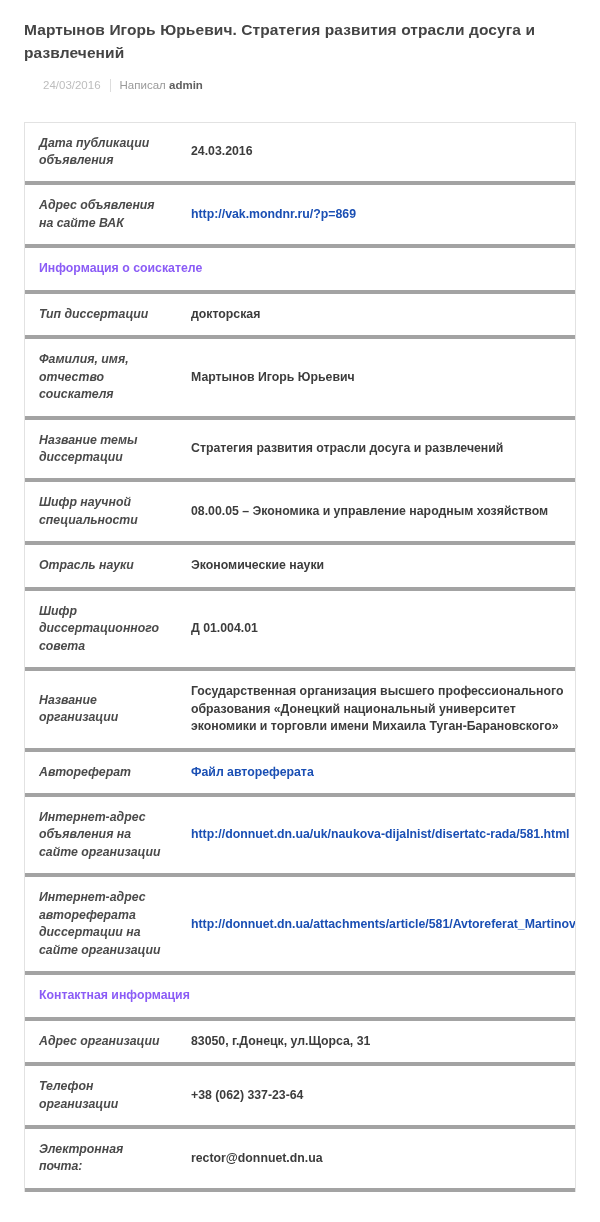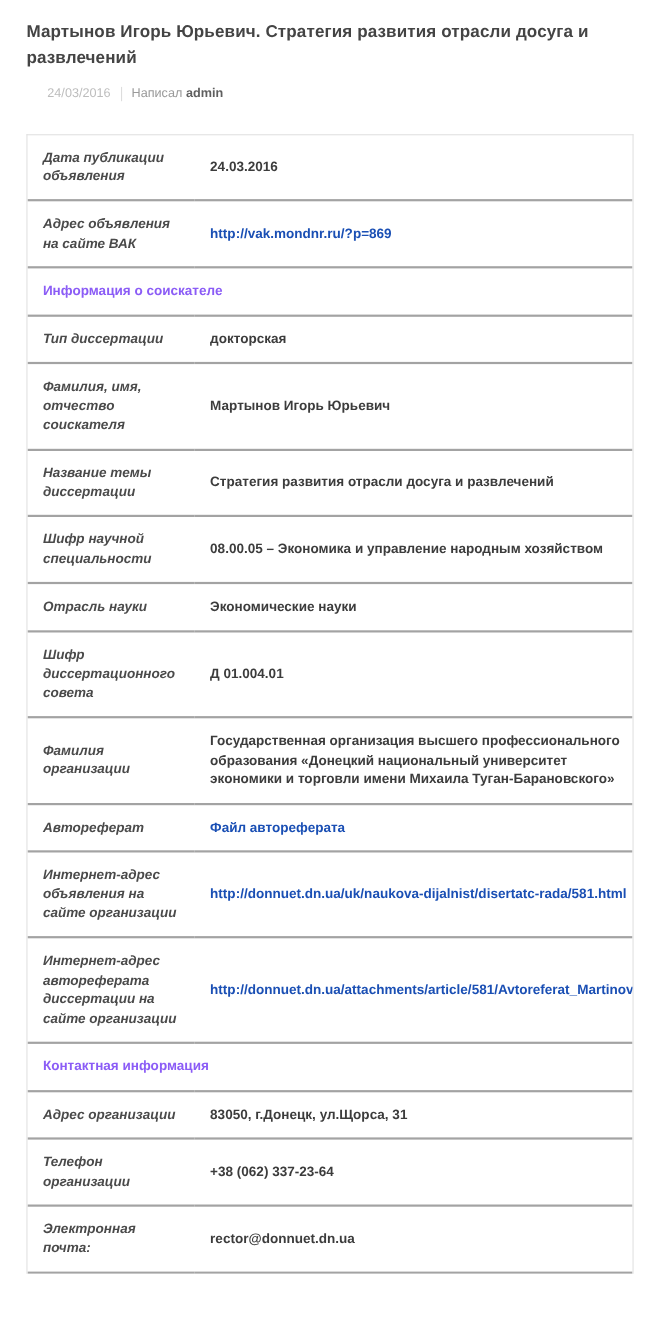--- a/index.html
+++ b/index.html
@@ -60,21 +60,21 @@
     border: 1px solid #e2e2e2;
     border-bottom: none;
     overflow: hidden;
   }
   table.info {
     width: 100%;
     border-collapse: collapse;
     table-layout: fixed;
   }
   table.info tr {
-    border-bottom: 2px solid #a3a3a3;
+    border-bottom: 4px solid #a3a3a3;
   }
   table.info td {
     padding: 12px 10px 12px 14px;
     vertical-align: middle;
     font-size: 12.3px;
     line-height: 1.42;
   }
   td.label {
     width: 128px;
     font-style: italic;
@@ -152,21 +152,21 @@
           </tr>
           <tr>
             <td class="label">Отрасль науки</td>
             <td class="value"><span>Экономические науки</span></td>
           </tr>
           <tr>
             <td class="label">Шифр диссертационного совета</td>
             <td class="value"><span>Д 01.004.01</span></td>
           </tr>
           <tr>
-            <td class="label">Фамилия организации</td>
+            <td class="label">Название организации</td>
             <td class="value wrap"><span>Государственная организация высшего профессионального образования  «Донецкий национальный университет экономики и торговли имени Михаила Туган-Барановского»</span></td>
           </tr>
           <tr>
             <td class="label">Автореферат</td>
             <td class="value"><a class="link" href="#">Файл автореферата</a></td>
           </tr>
           <tr>
             <td class="label">Интернет-адрес объявления на сайте организации</td>
             <td class="value"><a class="link" href="#">http://donnuet.dn.ua/uk/naukova-dijalnist/disertatc-rada/581.html</a></td>
           </tr>

